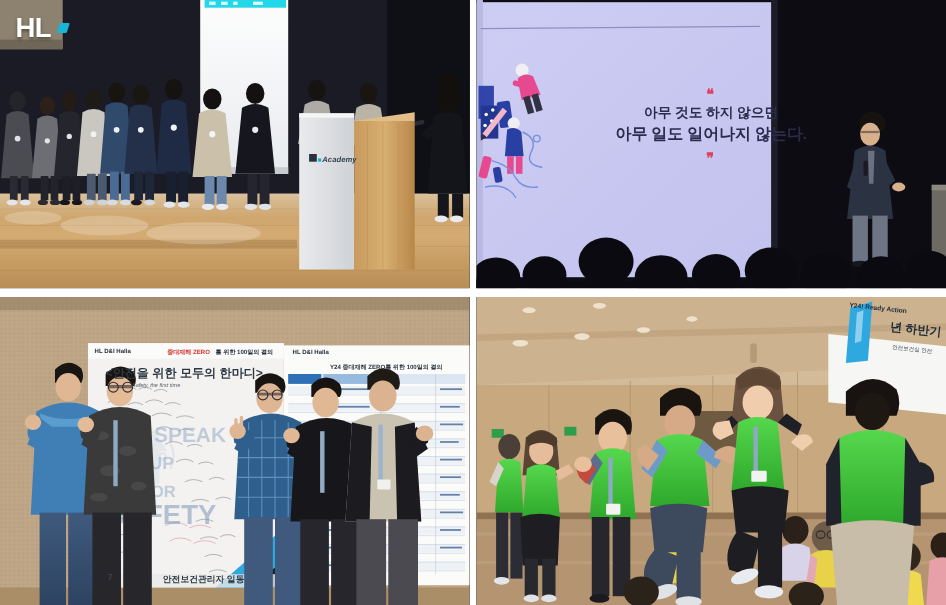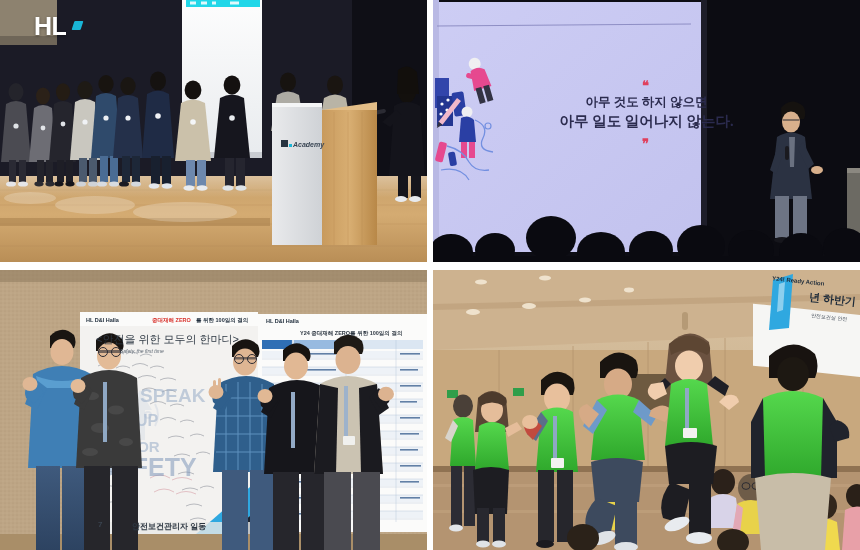--- a/index.html
+++ b/index.html
@@ -13,21 +13,21 @@
   .cell.tl{width:427px;height:262px;}
   .cell.tr{width:427px;height:262px;margin-left:3px;}
   .cell.bl{width:427px;height:280px;margin-top:4px;}
   .cell.br{width:427px;height:280px;margin-left:3px;margin-top:4px;}
   .cell svg{display:block;width:100%;height:100%;}
 
   
   .logo-wrap{
     position:absolute;left:14px;top:12px;display:flex;align-items:center;gap:5px;
     font-weight:bold;letter-spacing:-0.5px;color:#ffffff;font-size:25px;
-    font-family:"Liberation Sans", sans-serif;text-shadow:0 1px 3px rgba(0,0,0,.45);margin-left:20px;
+    font-family:"Liberation Sans", sans-serif;text-shadow:0 1px 3px rgba(0,0,0,.45);
   }
   .logo-hl{display:inline-flex;align-items:flex-end;}
   .logo-slash{display:inline-block;width:9px;height:9px;background:#19b5d6;
     transform:skewX(-18deg);margin-left:2px;margin-bottom:2px;border-radius:1px;}
   .logo-name{font-size:25px;}
   
   .quote-box{position:absolute;left:0;top:0;width:100%;height:100%;}
   .q-line{position:absolute;left:0;width:100%;text-align:center;color:#2b2b4e;
     font-family:"Liberation Serif", serif;font-weight:bold;}
   .q-mark{position:absolute;width:100%;text-align:center;color:#e0405d;
@@ -558,23 +558,23 @@
           <rect x="343" y="166" width="12" height="9" rx="1" fill="#f0f0ee"></rect>
           <rect x="324" y="202" width="27" height="78" fill="#4a4a50"></rect>
           <rect x="353" y="202" width="27" height="78" fill="#4a4a50"></rect>
         </g>
       </g>
     </svg>
 
     <div class="pst" style="left:86px;top:47px;font-size:5.5px;font-weight:bold;color:#1d2b3a;">HL D&amp;I Halla</div>
     <div class="pst" style="left:152px;top:47px;font-size:5.5px;font-weight:bold;color:#d8312b;">중대재해 ZERO</div>
     <div class="pst" style="left:196px;top:47px;font-size:5.5px;font-weight:bold;color:#1d2b3a;">를 위한 100일의 결의</div>
-    <div class="pst" style="left:96px;top:62px;font-size:11px;font-weight:normal;color:#2d3742;">&lt;안전을 위한 모두의 한마디&gt;</div>
+    <div class="pst" style="left:96px;top:62px;font-size:11px;font-weight:bold;color:#2d3742;">&lt;안전을 위한 모두의 한마디&gt;</div>
     <div class="pst" style="left:120px;top:78px;font-size:5px;font-style:italic;color:#5c6672;">Safety, the first time</div>
-    <div class="pst" style="left:132px;top:251px;font-size:8px;font-weight:bold;color:#2d3742;">안전보건관리자 일동</div>
+    <div class="pst" style="left:148px;top:251px;font-size:8px;font-weight:bold;color:#2d3742;">안전보건관리자 일동</div>
     <div class="pst" style="left:98px;top:250px;font-size:8px;font-weight:bold;color:#3a4450;">7</div>
     <div class="pst" style="left:266px;top:48px;font-size:5.5px;font-weight:bold;color:#1d2b3a;">HL D&amp;I Halla</div>
     <div class="pst" style="left:300px;top:60px;font-size:5.5px;font-weight:bold;color:#2d3742;">Y24 중대재해 ZERO를 위한 100일의 결의</div>
   </div>
 
   <div class="cell br">
     <svg viewBox="0 0 427 280" preserveAspectRatio="none">
       <defs>
         <linearGradient id="hallG" x1="0" y1="0" x2="0" y2="1">
           <stop offset="0" stop-color="#d9c3a3"></stop>

